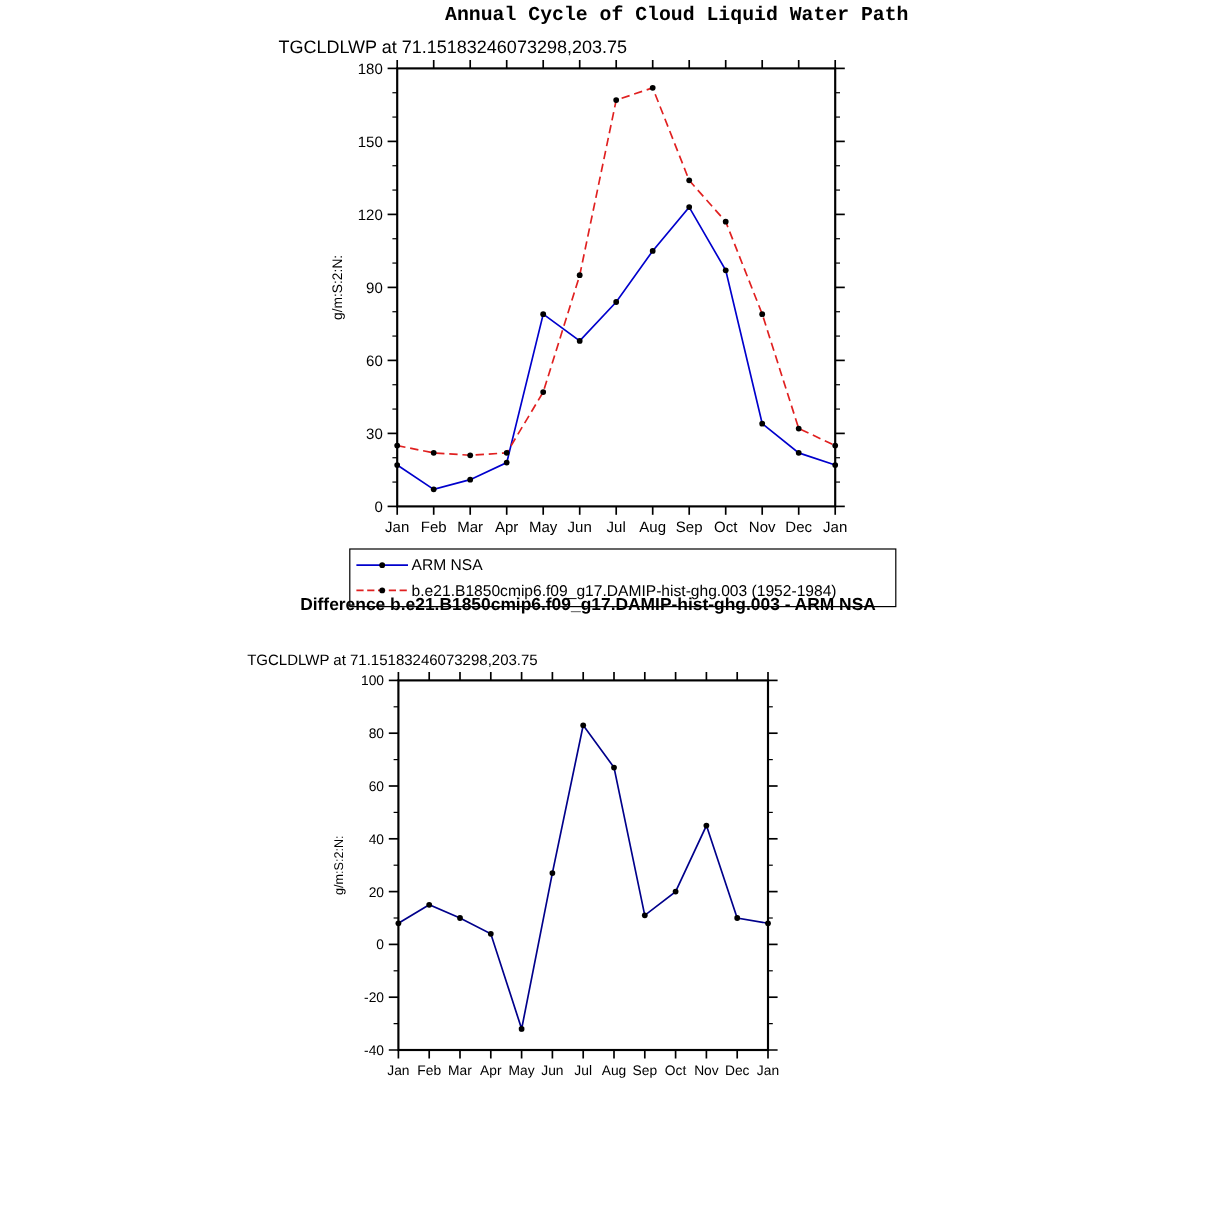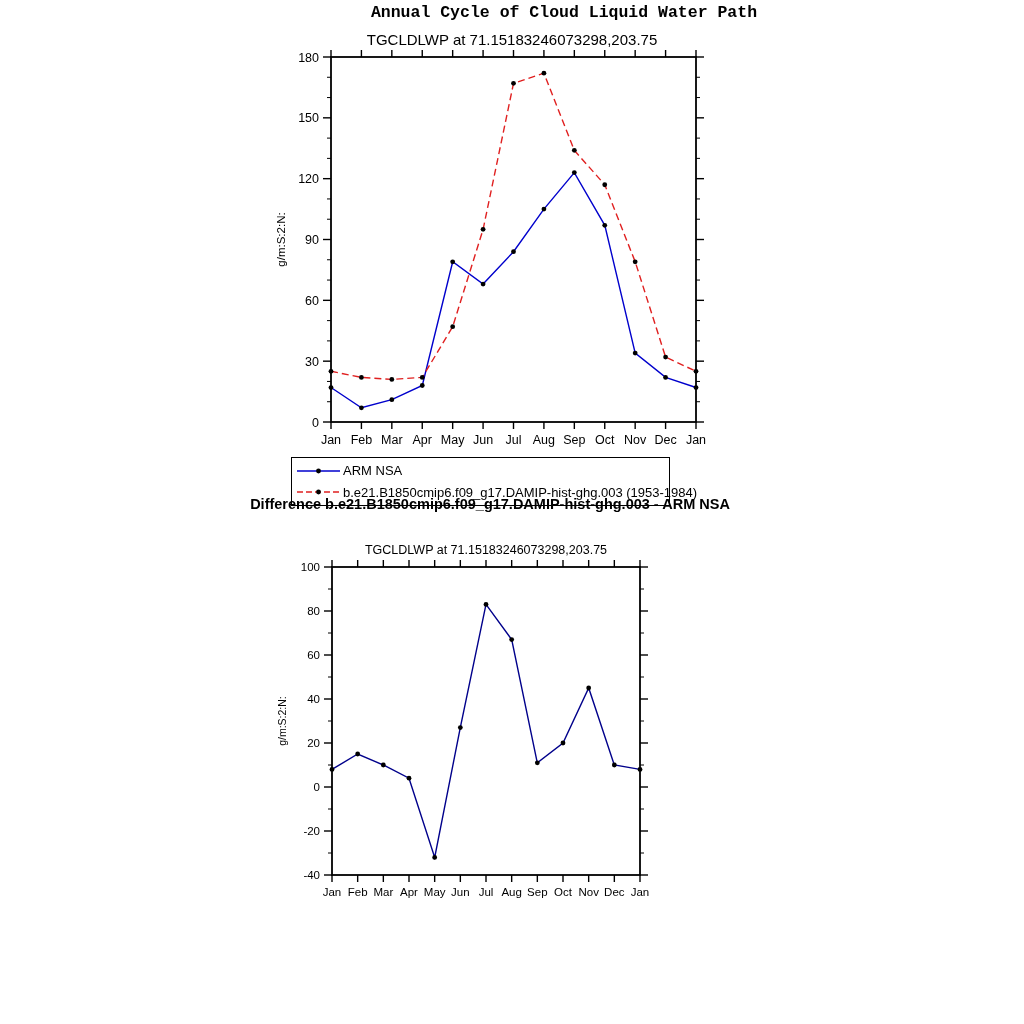--- a/index.html
+++ b/index.html
@@ -3,30 +3,30 @@
 <meta charset="utf-8">
 <style>
   html,body{margin:0;padding:0;}
   body{
     width:1024px;height:1024px;background:#ffffff;position:relative;
     font-family:"Liberation Sans","DejaVu Sans",sans-serif;color:#000;
     overflow:hidden;
   }
   .abs{position:absolute;}
   .chart-title{font-weight:bold;text-align:center;white-space:nowrap;}
-  .chart-subtitle{text-align:center;white-space:nowrap;}
+  .chart-subtitle{white-space:nowrap;}
   #title1{left:264px;top:3px;width:600px;font-size:16.5px;font-family:Liberation Mono, monospace;}
   #subtitle1{left:232px;top:31px;width:560px;font-size:15px;}
   #title2{left:180px;top:496px;width:620px;font-size:14.5px;}
   #subtitle2{left:206px;top:543px;width:560px;font-size:12.5px;}
   svg{position:absolute;overflow:visible;}
   #chart1{left:240px;top:45px;}
   #chart2{left:240px;top:560px;}
   .legend{
-    left:291px;top:457px;width:379px;height:49px;border:1.5px solid #000;
+    left:291px;top:457px;width:456px;height:49px;border:1.5px solid #000;
     box-sizing:border-box;display:flex;flex-direction:column;justify-content:space-around;
     padding:2px 4px;background:#fff;
   }
   .legend-row{display:flex;align-items:center;font-size:13px;white-space:nowrap;}
   .legend-sample{position:static;flex:0 0 auto;margin-right:2px;}
 </style>
 </head>
 <body>
 
 <div id="title1" class="abs chart-title">Annual Cycle of Cloud Liquid Water Path</div>
@@ -155,21 +155,21 @@
         <line x1="1" y1="6" x2="44" y2="6" stroke="#0000cc" stroke-width="1.4"></line>
         <circle cx="22.5" cy="6" r="2.4" fill="#000000"></circle>
       </svg>
     <span>ARM NSA</span>
   </div>
   <div class="legend-row">
     <svg class="legend-sample" width="45" height="12">
         <line x1="1" y1="6" x2="44" y2="6" stroke="#e02020" stroke-width="1.4" stroke-dasharray="6,3"></line>
         <circle cx="22.5" cy="6" r="2.4" fill="#000000"></circle>
       </svg>
-    <span>b.e21.B1850cmip6.f09_g17.DAMIP-hist-ghg.003 (1953-1984)</span>
+    <span>b.e21.B1850cmip6.f09_g17.DAMIP-hist-ghg.003 (1952-1984)</span>
   </div>
 </div>
 
 <div id="title2" class="abs chart-title">Difference b.e21.B1850cmip6.f09_g17.DAMIP-hist-ghg.003 - ARM NSA</div>
 <div id="subtitle2" class="abs chart-subtitle">TGCLDLWP at 71.15183246073298,203.75</div>
 
 <svg id="chart2" width="460" height="345" font-family="&quot;Liberation Sans&quot;,&quot;DejaVu Sans&quot;,sans-serif">
     <line x1="84" y1="315" x2="92" y2="315" stroke="#000" stroke-width="1.4"></line>
     <line x1="400" y1="315" x2="408" y2="315" stroke="#000" stroke-width="1.4"></line>
     <text x="80" y="319.14" text-anchor="end" font-size="11.5" fill="#000">-40</text>

